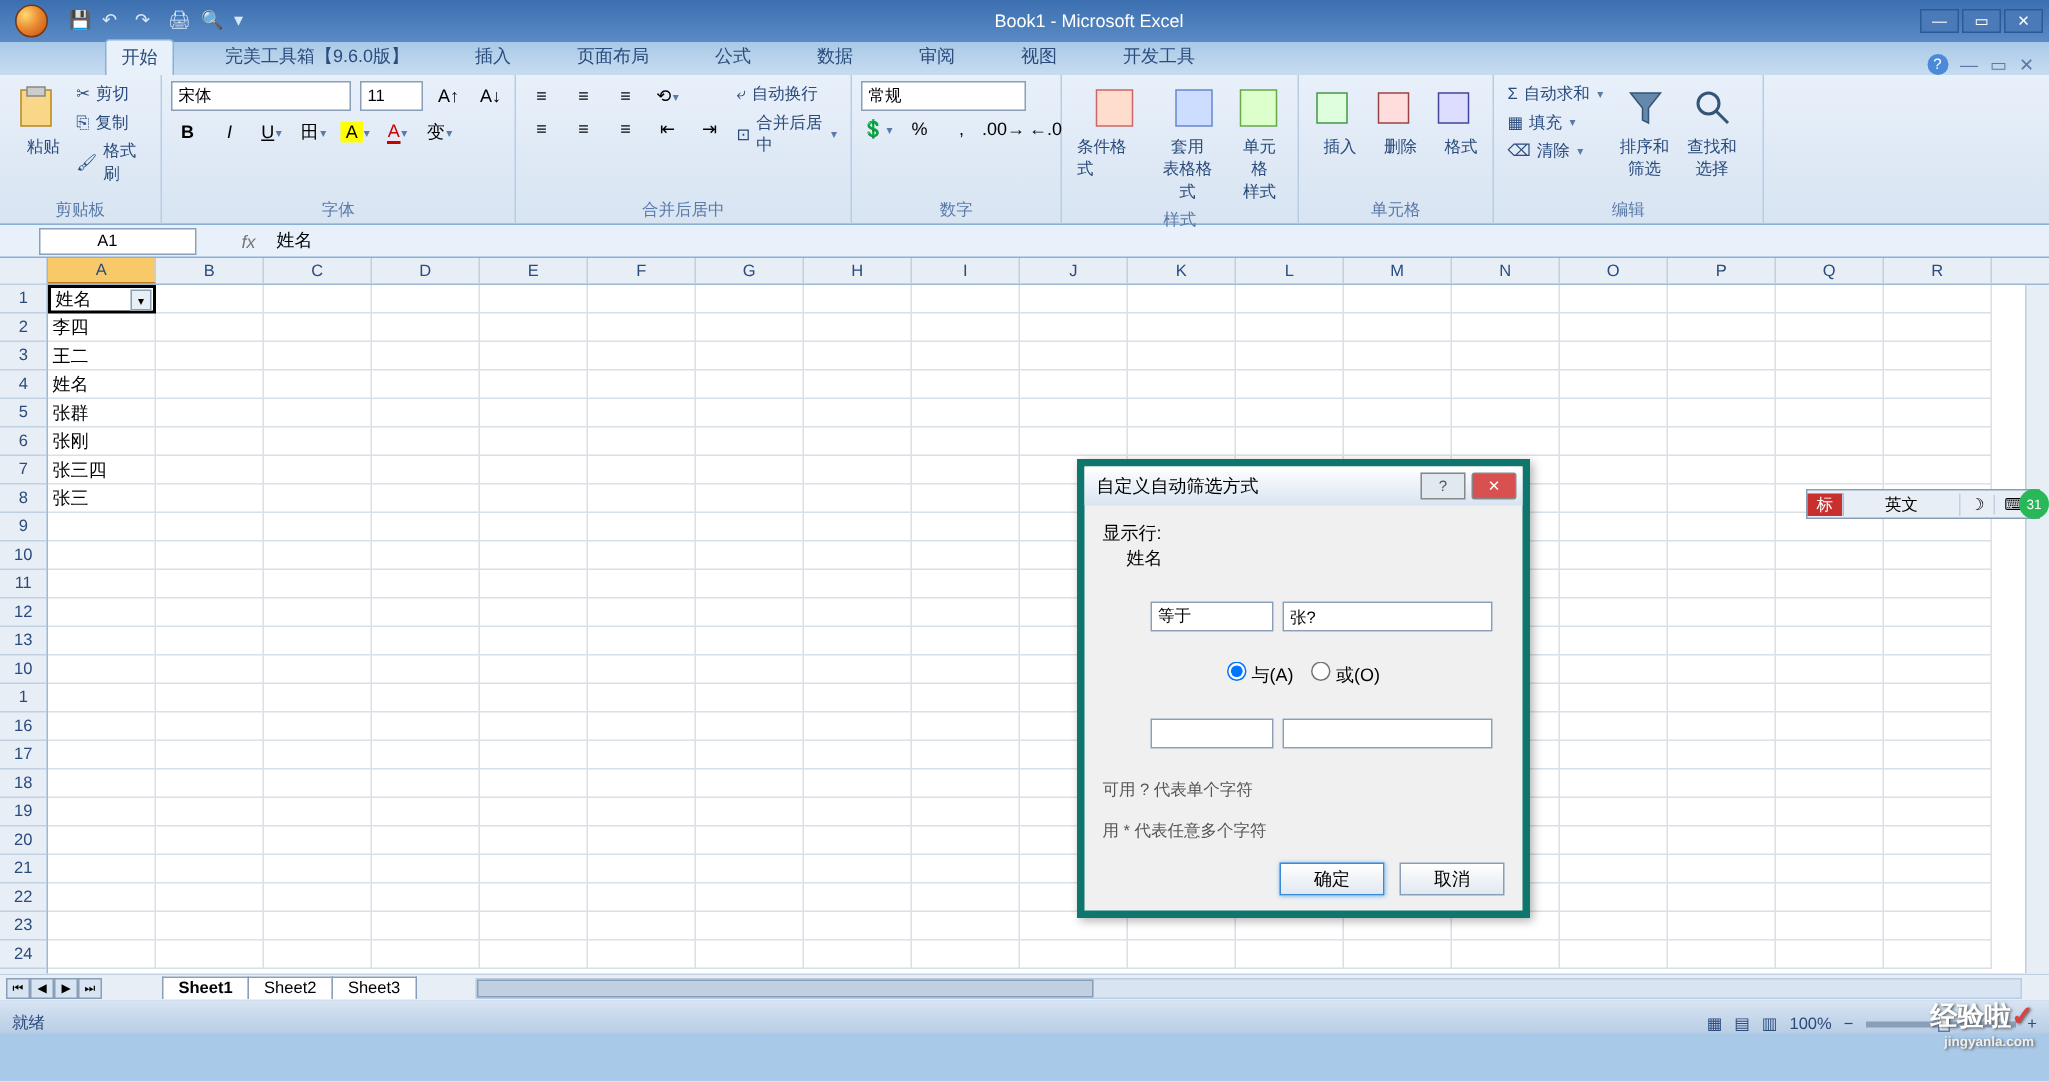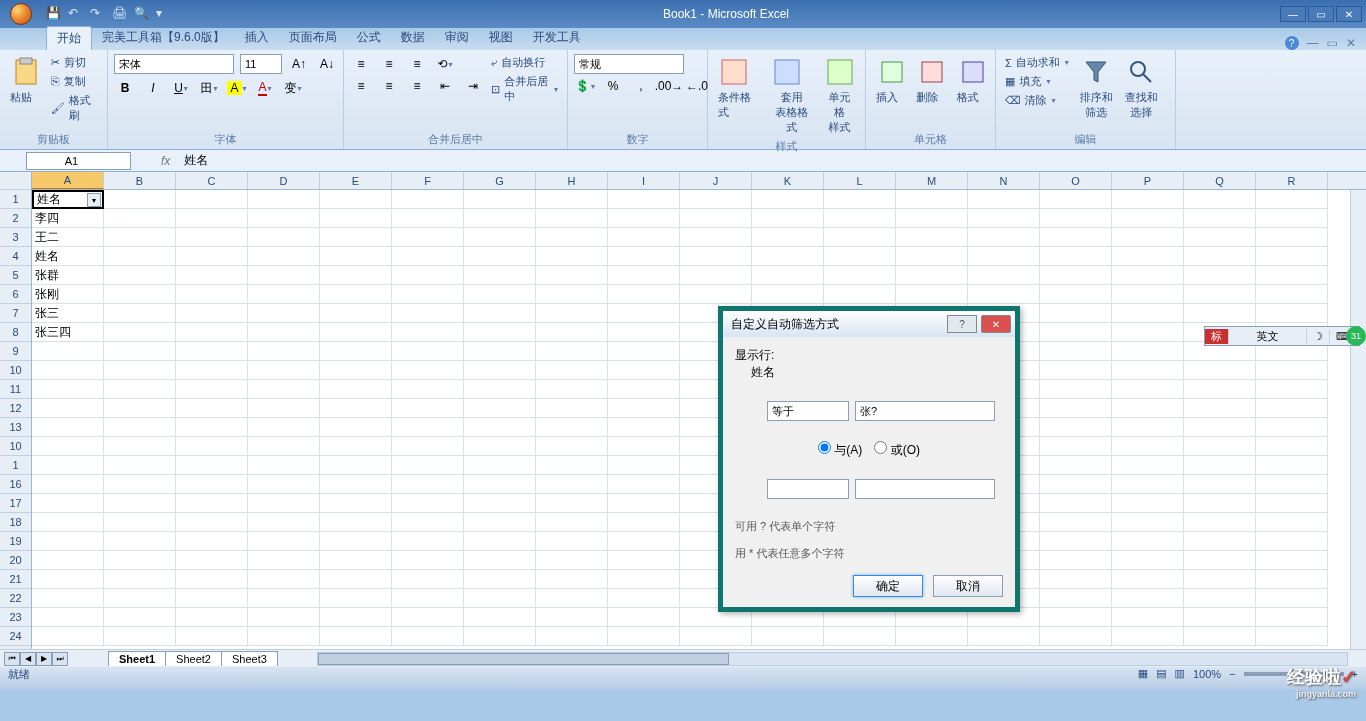--- a/index.html
+++ b/index.html
@@ -10,31 +10,31 @@
 .office-btn { width: 42px; height: 28px; display: flex; align-items: center; justify-content: center; }
 .office-orb { width: 22px; height: 22px; border-radius: 50%; background: radial-gradient(circle at 30% 30%, #ffd970, #e8852e, #b85217); border: 1px solid #7a3510; }
 .qat { display: flex; gap: 6px; padding-left: 4px; align-items: center; }
 .qat-icon { width: 16px; height: 16px; color: #d8e8f8; }
 .title-center { flex: 1; text-align: center; color: #fff; font-size: 12px; }
 .win-controls { display: flex; gap: 2px; padding-right: 4px; }
 .win-btn { width: 26px; height: 16px; background: #4a7ab8; border: 1px solid #2a5a98; color: #fff; display: flex; align-items: center; justify-content: center; font-size: 10px; }
 
 
 .tabs { height: 22px; background: linear-gradient(#a9c9e8, #c8dcf0); display: flex; align-items: flex-end; padding-left: 46px; gap: 2px; }
-.tab { padding: 3px 10px; color: #2a4b7c; cursor: pointer; }
+.tab { padding: 3px 10px; color: #2a4b7c; cursor: pointer; margin-left: 24px; }
 .tab.active { background: #e8f0fa; border-radius: 3px 3px 0 0; border: 1px solid #8ab0d8; border-bottom: none; }
 .tab-right { margin-left: auto; display: flex; gap: 8px; padding-right: 10px; align-items: center; }
 .help-icon { width: 14px; height: 14px; border-radius: 50%; background: #4a8ad8; color: #fff; display: flex; align-items: center; justify-content: center; font-size: 10px; }
 
 
 .ribbon { height: 100px; background: linear-gradient(#e8f0fa, #d8e4f2); border-bottom: 1px solid #8ab0d8; display: flex; }
 .ribbon-group { border-right: 1px solid #b8cde5; padding: 4px 6px 2px; display: flex; flex-direction: column; justify-content: space-between; }
 .group-label { text-align: center; color: #5a7aa8; font-size: 11px; padding-top: 2px; }
 .group-content { display: flex; align-items: flex-start; gap: 4px; flex: 1; }
-.big-btn { display: flex; flex-direction: column; align-items: flex-start; gap: 2px; padding: 2px 4px; cursor: pointer; font-size: 11px; color: #2a4b7c; min-width: 36px; }
+.big-btn { display: flex; flex-direction: column; align-items: flex-end; gap: 2px; padding: 2px 4px; cursor: pointer; font-size: 11px; color: #2a4b7c; min-width: 36px; }
 .big-btn .icon { width: 32px; height: 32px; }
 .small-btn { display: flex; align-items: center; gap: 4px; padding: 1px 3px; cursor: pointer; font-size: 11px; color: #2a4b7c; }
 .stack { display: flex; flex-direction: column; gap: 2px; }
 .font-row { display: flex; gap: 6px; align-items: center; }
 .font-select { width: 120px; height: 20px; border: 1px solid #899fb8; background: #fff; padding: 1px 18px 1px 4px; font-size: 11px; }
 .size-select { width: 42px; height: 20px; border: 1px solid #899fb8; background: #fff; padding: 1px 4px; font-size: 11px; }
 .tool-btn { width: 22px; height: 20px; border: 1px solid transparent; display: flex; align-items: center; justify-content: center; cursor: pointer; }
 .dropdown-arrow { font-size: 8px; color: #5a7aa8; margin-left: 1px; }
 .number-select { width: 110px; height: 20px; border: 1px solid #899fb8; background: #fff; padding: 1px 18px 1px 4px; font-size: 11px; }
 
@@ -62,21 +62,21 @@
 .hscroll-area { height: 18px; background: #e8eef6; border-top: 1px solid #c0d0e0; display: flex; align-items: center; }
 .sheet-tabs { display: flex; padding-left: 40px; }
 .sheet-tab { padding: 1px 10px; background: #fff; border: 1px solid #899fb8; border-bottom: none; margin-right: -1px; font-size: 11px; cursor: pointer; }
 .sheet-tab.active { background: #fff; font-weight: bold; }
 .sheet-nav { display: flex; padding-left: 4px; }
 .sheet-nav-btn { width: 16px; height: 14px; border: 1px solid #899fb8; background: #d8e4f2; font-size: 8px; display: flex; align-items: center; justify-content: center; }
 .hscroll-track { flex: 1; height: 14px; margin: 0 18px 0 40px; background: #d8e4f2; border: 1px solid #b8cde5; display: flex; }
 .hscroll-thumb { width: 40%; background: #c0d0e0; border: 1px solid #899fb8; }
 
 
-.statusbar { height: 22px; background: linear-gradient(#d8e4f2, #b8cde5); display: flex; align-items: flex-start; padding: 0 8px; font-size: 11px; color: #2a4b7c; gap: 16px; }
+.statusbar { height: 22px; background: linear-gradient(#d8e4f2, #b8cde5); display: flex; align-items: flex-end; padding: 0 8px; font-size: 11px; color: #2a4b7c; gap: 16px; }
 .status-right { margin-left: auto; display: flex; align-items: center; gap: 8px; }
 .zoom-slider { width: 100px; height: 4px; background: #899fb8; position: relative; }
 .zoom-thumb { position: absolute; left: 48px; top: -3px; width: 8px; height: 10px; background: #e8eef6; border: 1px solid #5a7aa8; }
 
 
 .dialog { position: absolute; left: 718px; top: 306px; width: 302px; background: #f0f0f0; border: 5px solid #0f766e; box-shadow: 2px 2px 6px rgba(0,0,0,0.3); }
 .dialog-title { height: 26px; background: linear-gradient(#fff, #d8e4f2); display: flex; align-items: center; padding-left: 8px; font-size: 12px; }
 .dialog-title-right { margin-left: auto; display: flex; }
 .dlg-btn { width: 30px; height: 18px; margin-right: 4px; display: flex; align-items: center; justify-content: center; font-size: 10px; border: 1px solid #888; }
 .dlg-help { background: #e0e8f0; color: #555; }
@@ -517,41 +517,41 @@
           <div class="cell"></div>
           <div class="cell"></div>
           <div class="cell"></div>
           <div class="cell"></div>
           <div class="cell"></div>
           <div class="cell"></div>
           <div class="cell"></div>
           <div class="cell"></div>
         </div>
         <div class="cell-row">
+          <div class="cell">张三四</div>
+          <div class="cell"></div>
+          <div class="cell"></div>
+          <div class="cell"></div>
+          <div class="cell"></div>
+          <div class="cell"></div>
+          <div class="cell"></div>
+          <div class="cell"></div>
+          <div class="cell"></div>
+          <div class="cell"></div>
+          <div class="cell"></div>
+          <div class="cell"></div>
+          <div class="cell"></div>
+          <div class="cell"></div>
+          <div class="cell"></div>
+          <div class="cell"></div>
+          <div class="cell"></div>
+          <div class="cell"></div>
+        </div>
+        <div class="cell-row">
           <div class="cell">张三</div>
-          <div class="cell"></div>
-          <div class="cell"></div>
-          <div class="cell"></div>
-          <div class="cell"></div>
-          <div class="cell"></div>
-          <div class="cell"></div>
-          <div class="cell"></div>
-          <div class="cell"></div>
-          <div class="cell"></div>
-          <div class="cell"></div>
-          <div class="cell"></div>
-          <div class="cell"></div>
-          <div class="cell"></div>
-          <div class="cell"></div>
-          <div class="cell"></div>
-          <div class="cell"></div>
-          <div class="cell"></div>
-        </div>
-        <div class="cell-row">
-          <div class="cell">张三四</div>
           <div class="cell"></div>
           <div class="cell"></div>
           <div class="cell"></div>
           <div class="cell"></div>
           <div class="cell"></div>
           <div class="cell"></div>
           <div class="cell"></div>
           <div class="cell"></div>
           <div class="cell"></div>
           <div class="cell"></div>

